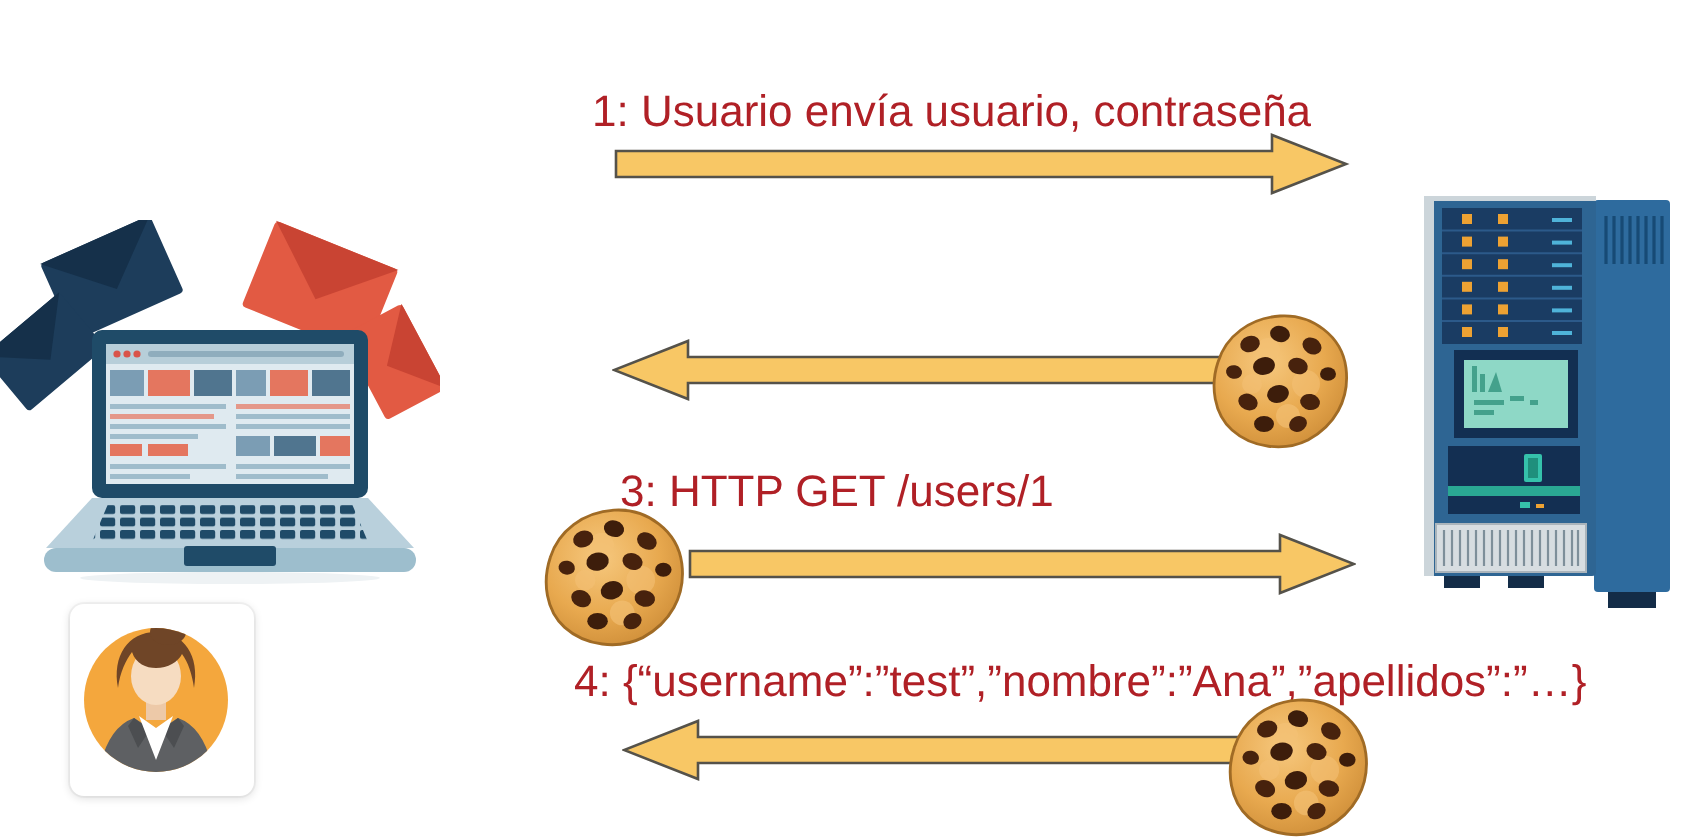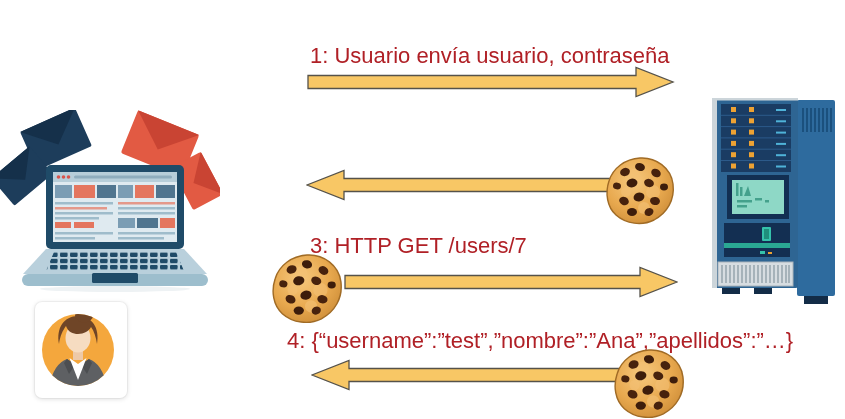--- a/index.html
+++ b/index.html
@@ -238,33 +238,33 @@
         <line x1="56" y1="169" x2="56" y2="187"></line>
       <line x1="60" y1="169" x2="60" y2="187"></line>
         <line x1="64" y1="169" x2="64" y2="187"></line>
       <line x1="68" y1="169" x2="68" y2="187"></line>
         <line x1="72" y1="169" x2="72" y2="187"></line>
       <line x1="76" y1="169" x2="76" y2="187"></line>
         <line x1="79" y1="169" x2="79" y2="187"></line>
     </g>
   </svg>
 
-  <div class="msg-label" style="left:310px;top:43px;">1: Usuario envía usuario, contraseña</div>
+  <div class="msg-label" style="left:296px;top:43px;">1: Usuario envía usuario, contraseña</div>
   <svg class="abs arrow" style="left:307px;top:66px;" width="368" height="32" viewBox="0 0 368 32">
     <polygon points="1,9.5 329,9.5 329,1.5 366,16 329,30.5 329,22.5 1,22.5"></polygon>
   </svg>
 
   <svg class="abs arrow" style="left:306px;top:169px;" width="336" height="32" viewBox="0 0 336 32">
     <polygon points="335,9.5 38,9.5 38,1.5 1,16 38,30.5 38,22.5 335,22.5"></polygon>
   </svg>
   <svg class="abs" style="left:604px;top:155px;" width="72" height="72" viewBox="0 0 72 72">
     <use href="#cookie-sym"></use>
   </svg>
 
-  <div class="msg-label" style="left:310px;top:233px;">3: HTTP GET /users/7</div>
+  <div class="msg-label" style="left:310px;top:233px;">3: HTTP GET /users/1</div>
   <svg class="abs arrow" style="left:344px;top:266px;" width="334" height="32" viewBox="0 0 334 32">
     <polygon points="1,9.5 296,9.5 296,1.5 333,16 296,30.5 296,22.5 1,22.5"></polygon>
   </svg>
   <svg class="abs" style="left:270px;top:252px;" width="74" height="74" viewBox="0 0 72 72">
     <use href="#cookie-sym"></use>
   </svg>
 
   <div class="msg-label" style="left:287px;top:328px;">4: {“username”:”test”,”nombre”:”Ana”,”apellidos”:”…}</div>
   <svg class="abs arrow" style="left:311px;top:359px;" width="345" height="32" viewBox="0 0 345 32">
     <polygon points="344,9.5 38,9.5 38,1.5 1,16 38,30.5 38,22.5 344,22.5"></polygon>

